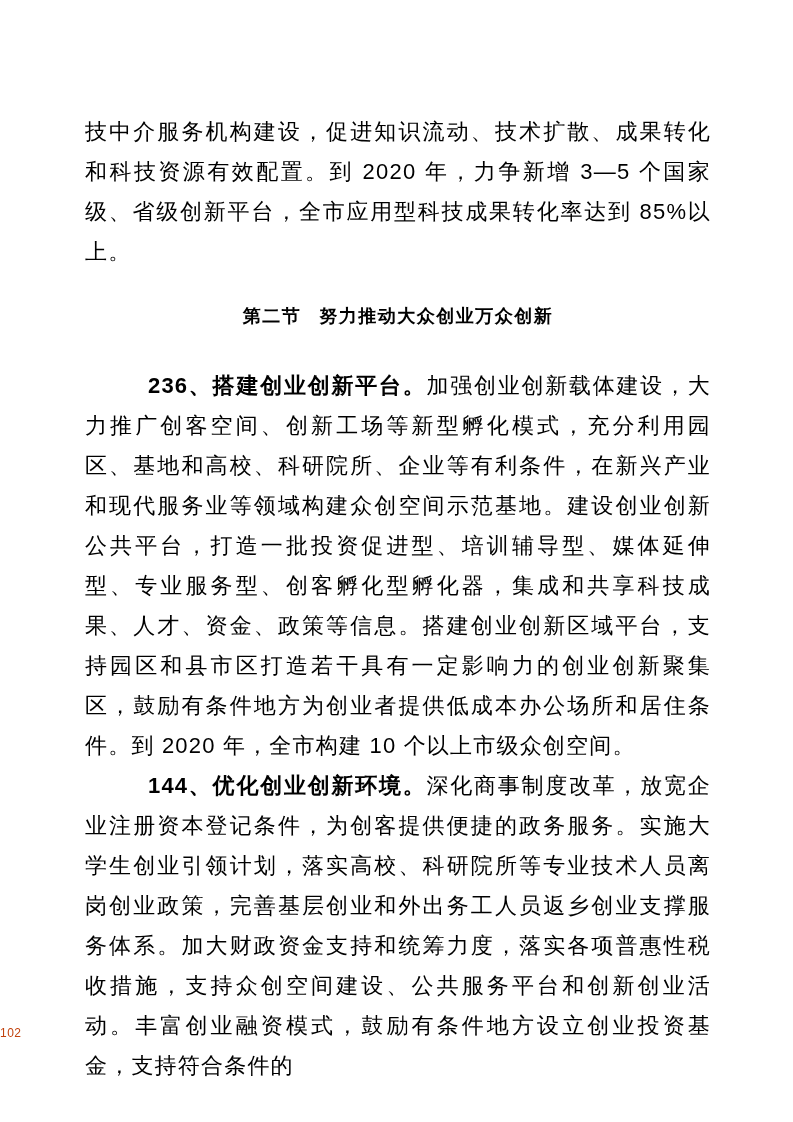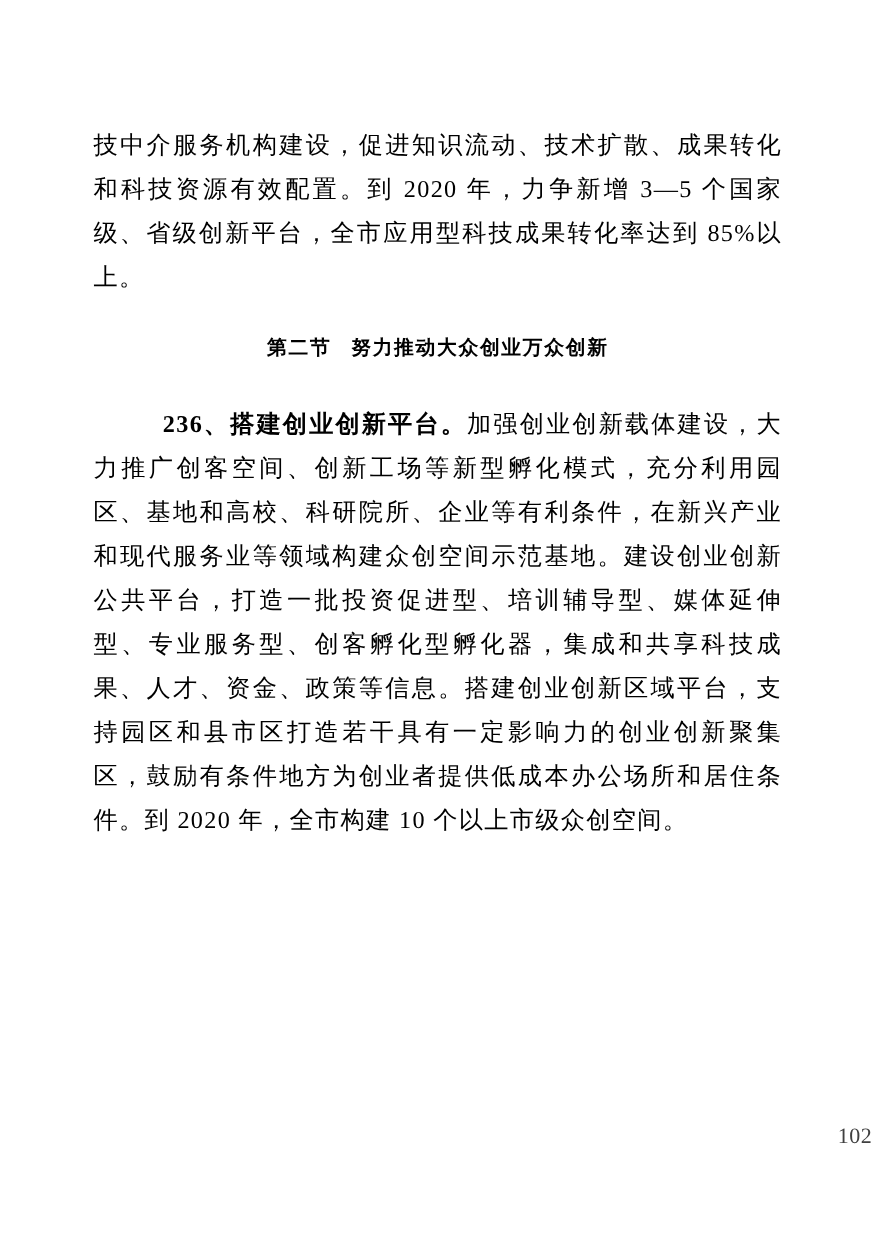--- a/index.html
+++ b/index.html
@@ -6,21 +6,21 @@
     margin: 0;
     padding: 0;
     background: #ffffff;
   }
   .page {
     position: relative;
     width: 793px;
     height: 1122px;
     background: #ffffff;
     color: #000000;
-    font-family: Liberation Serif, serif;
+    font-family: Liberation Sans, sans-serif;
     overflow: hidden;
   }
   .text-block {
     position: absolute;
     left: 85px;
     top: 112px;
     width: 626px;
     font-size: 22px;
     line-height: 40px;
     letter-spacing: 1.2px;
@@ -49,40 +49,43 @@
   }
   .heading .gap {
     display: inline-block;
     width: 1em;
   }
   .page-number {
     position: absolute;
     top: 1022px;
     left: 0;
     width: 100%;
-    text-align: right;
-    font-size: 20px;
+    text-align: left;
+    font-size: 12px;
     line-height: 22px;
     letter-spacing: 0.5px;
-    color: #404040;
+    color: #c2410c;
   }
 </style>
 </head>
 <body>
 
 <div class="page">
   <div class="text-block">
 
     <p class="para continuation">技中介服务机构建设，促进知识流动、技术扩散、成果转化和科技资源有效配置。到 2020 年，力争新增 3—5 个国家级、省级创新平台，全市应用型科技成果转化率达到 85%以上。</p>
 
     <h2 class="heading">
       <span>第二节</span><span class="gap"></span><span>努力推动大众创业万众创新</span>
     </h2>
 
     <p class="para indent">
       <b class="lead">236、搭建创业创新平台。</b><span>加强创业创新载体建设，大力推广创客空间、创新工场等新型孵化模式，充分利用园区、基地和高校、科研院所、企业等有利条件，在新兴产业和现代服务业等领域构建众创空间示范基地。建设创业创新公共平台，打造一批投资促进型、培训辅导型、媒体延伸型、专业服务型、创客孵化型孵化器，集成和共享科技成果、人才、资金、政策等信息。搭建创业创新区域平台，支持园区和县市区打造若干具有一定影响力的创业创新聚集区，鼓励有条件地方为创业者提供低成本办公场所和居住条件。到 2020 年，全市构建 10 个以上市级众创空间。</span>
     </p>
 
+    <p class="para indent">
+      <b class="lead">144、优化创业创新环境。</b><span>深化商事制度改革，放宽企业注册资本登记条件，为创客提供便捷的政务服务。实施大学生创业引领计划，落实高校、科研院所等专业技术人员离岗创业政策，完善基层创业和外出务工人员返乡创业支撑服务体系。加大财政资金支持和统筹力度，落实各项普惠性税收措施，支持众创空间建设、公共服务平台和创新创业活动。丰富创业融资模式，鼓励有条件地方设立创业投资基金，支持符合条件的</span>
+    </p>
 
   </div>
 
   <div class="page-number">102</div>
 </div>
 
 </body></html>

